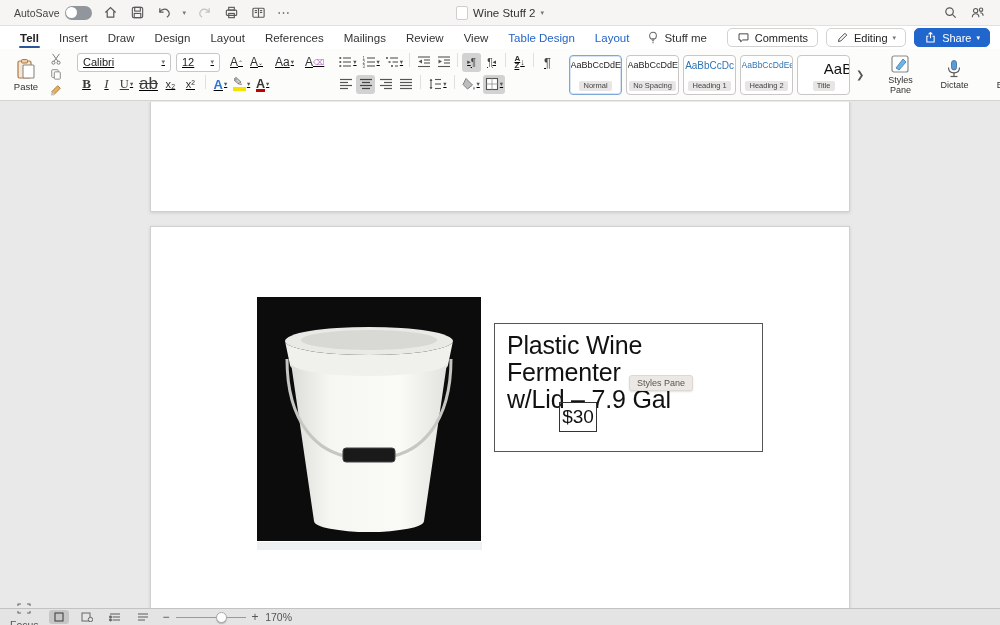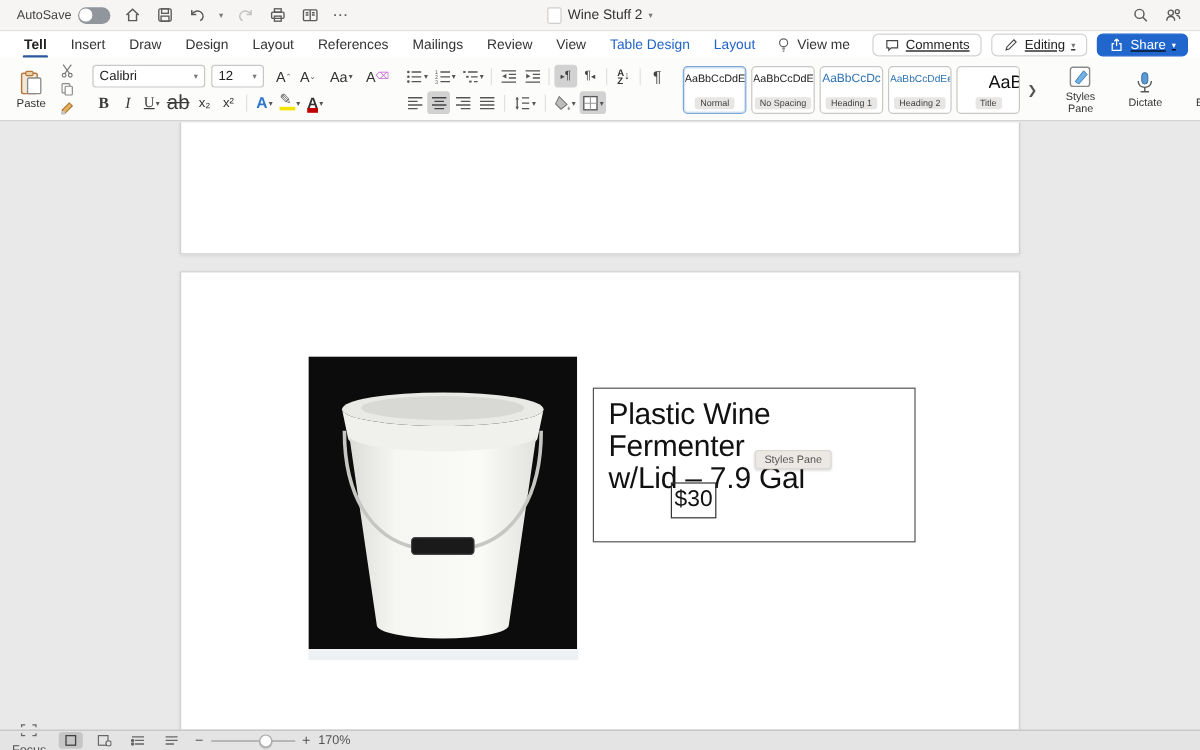--- a/index.html
+++ b/index.html
@@ -26,36 +26,36 @@
   
   .tabrow { position:absolute; top:26px; left:0; right:0; height:23px; background:#fff;
             display:flex; align-items:center; justify-content:space-between; padding:0 10px; }
   .tabs { display:flex; align-items:center; height:100%; }
   .tab { font-size:11.5px; color:#333; padding:0 10px; height:100%; display:flex; align-items:center; position:relative; white-space:nowrap; }
   .tab.active { font-weight:bold; color:#222; }
   .tab.active::after { content:""; position:absolute; left:9px; right:9px; bottom:1px; height:2.5px; background:#2b579a; border-radius:2px; }
   .tab.ctx { color:#2464c7; }
   .tellme { display:flex; align-items:center; gap:5px; font-size:11.5px; color:#333; padding-left:8px; }
   .tellme svg { width:12px; height:14px; color:#666; }
-  .tr-right { display:flex; align-items:center; gap:8px;text-decoration:underline; }
+  .tr-right { display:flex; align-items:center; gap:8px; }
   .pill { display:flex; align-items:center; gap:5px; height:19px; padding:0 9px; border:1px solid #d4d2d0;
           border-radius:5px; background:#fff; font-size:11px; color:#222; }
   .pill svg { width:13px; height:13px; color:#444; }
   .pill .chev { font-size:7px; }
   .pill.share { background:#2166cd; border-color:#2166cd; color:#fff; }
   .pill.share svg { color:#fff; }
   .pill.share .chev { color:#fff; }
 
   
   .ribbon { position:absolute; top:49px; left:0; right:0; height:52px; background:#fcfcfb;
             border-bottom:1px solid #d5d3d1; display:flex; align-items:stretch; padding:3px 6px 3px 8px; }
   .rsep { width:1px; background:#e2e0de; margin:3px 5px; }
   .rgroup { display:flex; align-items:center; }
   .rrows { display:flex; flex-direction:column; justify-content:space-between; }
-  .rrow { display:flex; align-items:center; height:22px; gap:1px; }
+  .rrow { display:flex; align-items:flex-start; height:22px; gap:1px;text-decoration:underline; }
   .rbtn { display:flex; align-items:center; justify-content:center; min-width:19px; height:19px; border-radius:3px;
           color:#3b3b3b; font-size:12px; padding:0 2px; }
   .rbtn.active { background:#d2d2d2; }
   .rbtn svg { width:14px; height:14px; }
   .mini-chev { font-size:6.5px; color:#555; margin-left:1px; }
   .paste { display:flex; flex-direction:column; align-items:center; justify-content:center; width:36px; gap:1px; }
   .paste-label { font-size:9.5px; color:#333; }
   .clip-col { display:flex; flex-direction:column; justify-content:space-around; height:46px; padding:0 2px; }
   .clip-col .rbtn { height:14px; }
   .clip-col .rbtn svg { width:12px; height:12px; }
@@ -223,21 +223,21 @@
       <span class="tab">Mailings</span>
       <span class="tab">Review</span>
       <span class="tab">View</span>
       <span class="tab ctx">Table Design</span>
       <span class="tab ctx">Layout</span>
       <span class="tellme">
         <svg viewBox="0 0 12 15" fill="none" stroke="currentColor" stroke-width="1.1">
             <circle cx="6" cy="5" r="3.6"></circle>
             <path d="M4.5 8.5 H7.5 M4.8 10.5 H7.2 M5.3 12.5 H6.7"></path>
           </svg>
-        <span>View me</span>
+        <span>Stuff me</span>
       </span>
     </div>
     <div class="tr-right">
       <span class="pill">
         <svg viewBox="0 0 16 16" fill="none" stroke="currentColor" stroke-width="1.2">
             <path d="M2.5 3.5 H13.5 V11 H7 L4.5 13.3 V11 H2.5 Z"></path>
           </svg>
         <span>Comments</span>
       </span>
       <span class="pill">

